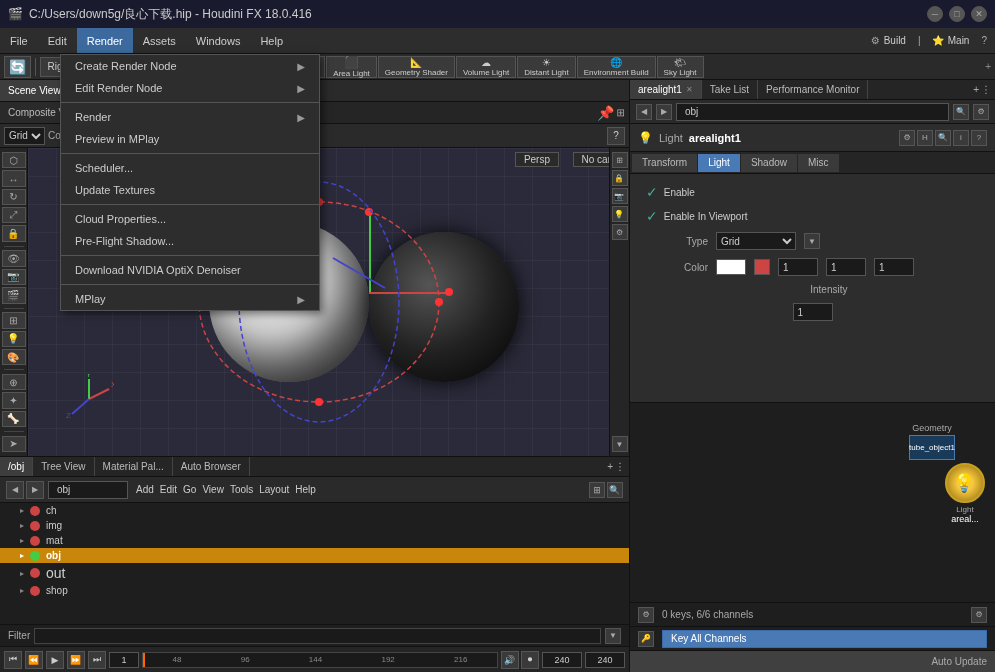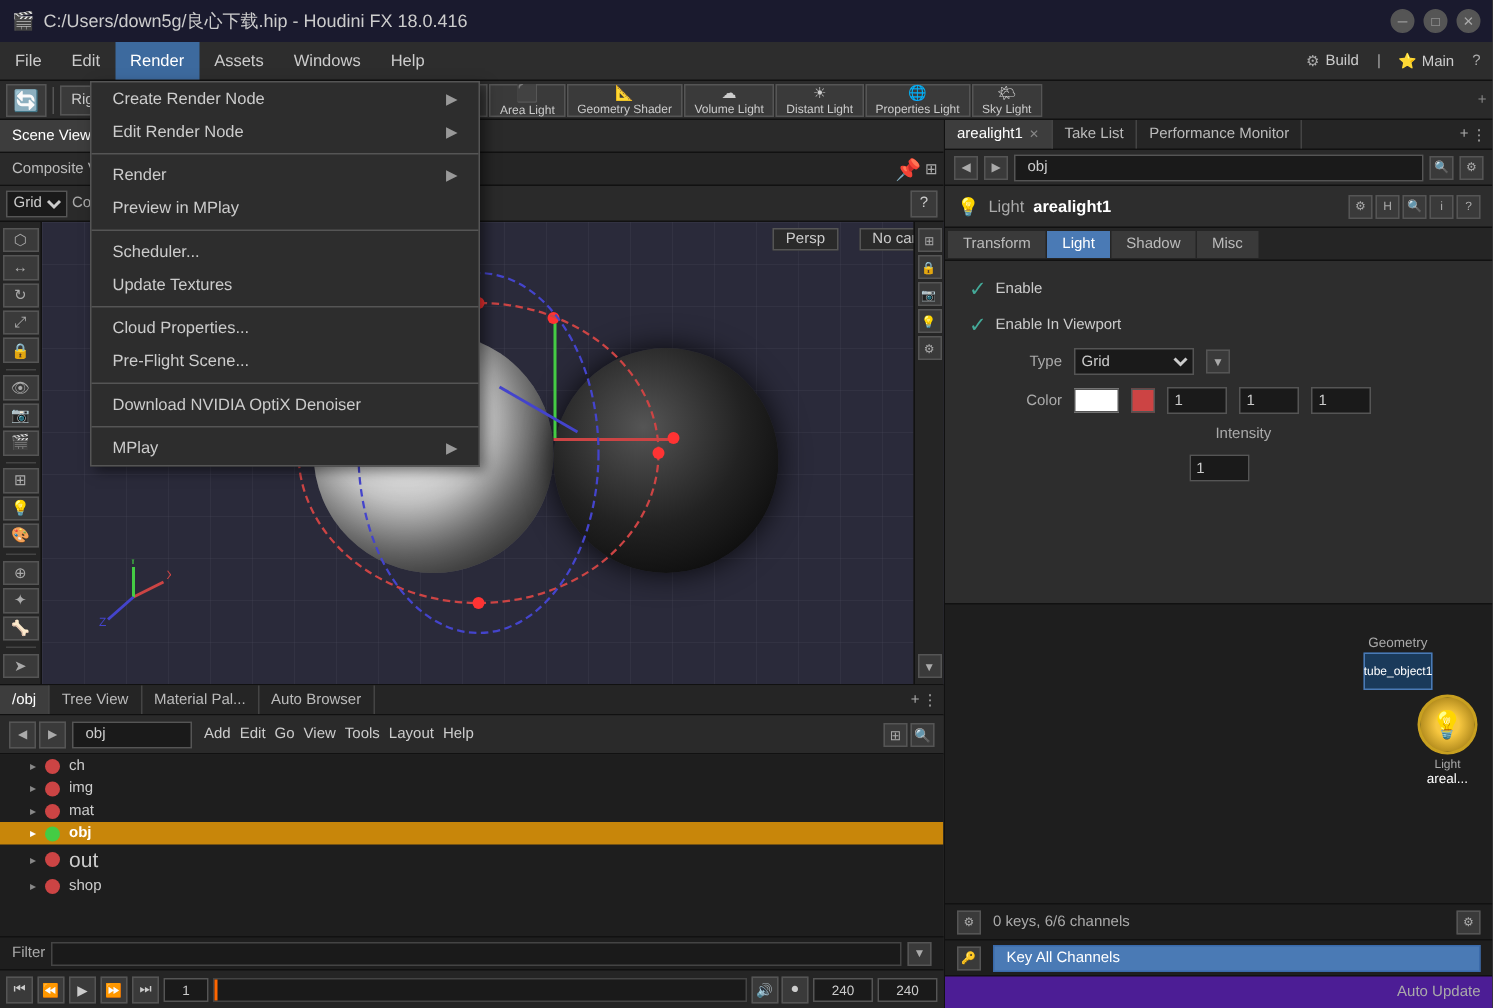--- a/index.html
+++ b/index.html
@@ -88,21 +88,21 @@
     <span>Scheduler...</span>
   </div>
   <div class="dropdown-item">
     <span>Update Textures</span>
   </div>
   <div class="dropdown-separator"></div>
   <div class="dropdown-item">
     <span>Cloud Properties...</span>
   </div>
   <div class="dropdown-item">
-    <span>Pre-Flight Scene...</span>
+    <span>Pre-Flight Shadow...</span>
   </div>
   <div class="dropdown-separator"></div>
   <div class="dropdown-item">
     <span>Download NVIDIA OptiX Denoiser</span>
   </div>
   <div class="dropdown-separator"></div>
   <div class="dropdown-item">
     <span>MPlay</span>
     <span class="dropdown-arrow">▶</span>
   </div>
@@ -144,21 +144,21 @@
       <div style="display:flex;flex-direction:column;align-items:center;padding:1px 6px;cursor:pointer;background:#3a3a3a;border:1px solid #555;height:22px;justify-content:center;font-size:9px;color:#ccc;">
         <span style="font-size:10px;">☁</span>
         <span style="font-size:8px;">Volume Light</span>
       </div>
       <div style="display:flex;flex-direction:column;align-items:center;padding:1px 6px;cursor:pointer;background:#3a3a3a;border:1px solid #555;height:22px;justify-content:center;font-size:9px;color:#ccc;">
         <span style="font-size:10px;">☀</span>
         <span style="font-size:8px;">Distant Light</span>
       </div>
       <div style="display:flex;flex-direction:column;align-items:center;padding:1px 6px;cursor:pointer;background:#3a3a3a;border:1px solid #555;height:22px;justify-content:center;font-size:9px;color:#ccc;">
         <span style="font-size:10px;">🌐</span>
-        <span style="font-size:8px;text-align:center;">Properties Light</span>
+        <span style="font-size:8px;text-align:center;">Environment Build</span>
       </div>
       <div style="display:flex;flex-direction:column;align-items:center;padding:1px 6px;cursor:pointer;background:#3a3a3a;border:1px solid #555;height:22px;justify-content:center;font-size:9px;color:#ccc;">
         <span style="font-size:10px;">🌤</span>
         <span style="font-size:8px;">Sky Light</span>
       </div>
     </div>
     <div style="margin-left:auto;display:flex;gap:2px;">
       <span style="font-size:10px;color:#888;cursor:pointer;">+</span>
     </div>
   </div>
@@ -371,20 +371,27 @@
       <div style="display:flex;align-items:center;background:#252525;height:26px;border-top:1px solid #111;padding:0 4px;gap:3px;">
         <div style="width:18px;height:18px;background:#3a3a3a;border:1px solid #555;display:flex;align-items:center;justify-content:center;cursor:pointer;font-size:9px;color:#ccc;">⏮</div>
         <div style="width:18px;height:18px;background:#3a3a3a;border:1px solid #555;display:flex;align-items:center;justify-content:center;cursor:pointer;font-size:9px;color:#ccc;">⏪</div>
         <div style="width:18px;height:18px;background:#3a3a3a;border:1px solid #555;display:flex;align-items:center;justify-content:center;cursor:pointer;font-size:9px;color:#ccc;">▶</div>
         <div style="width:18px;height:18px;background:#3a3a3a;border:1px solid #555;display:flex;align-items:center;justify-content:center;cursor:pointer;font-size:9px;color:#ccc;">⏩</div>
         <div style="width:18px;height:18px;background:#3a3a3a;border:1px solid #555;display:flex;align-items:center;justify-content:center;cursor:pointer;font-size:9px;color:#ccc;">⏭</div>
         <div style="width:30px;background:#1a1a1a;border:1px solid #555;height:16px;display:flex;align-items:center;justify-content:center;font-size:9px;color:#ccc;">1</div>
         <div style="flex:1;background:#1a1a1a;border:1px solid #444;height:16px;position:relative;cursor:pointer;">
           <div style="position:absolute;left:0%;top:0;width:2px;height:100%;background:#ff6600;"></div>
 
+          <div style="position:absolute;top:0;left:0;right:0;display:flex;justify-content:space-around;align-items:center;height:100%;">
+            <span style="font-size:8px;color:#888;">48</span>
+            <span style="font-size:8px;color:#888;">96</span>
+            <span style="font-size:8px;color:#888;">144</span>
+            <span style="font-size:8px;color:#888;">192</span>
+            <span style="font-size:8px;color:#888;">216</span>
+          </div>
         </div>
         <div style="display:flex;align-items:center;gap:2px;">
           <div style="width:18px;height:18px;background:#3a3a3a;border:1px solid #555;display:flex;align-items:center;justify-content:center;cursor:pointer;font-size:9px;color:#ccc;">🔊</div>
           <div style="width:18px;height:18px;background:#3a3a3a;border:1px solid #555;display:flex;align-items:center;justify-content:center;cursor:pointer;font-size:9px;color:#ccc;">⏺</div>
         </div>
         <div style="width:40px;background:#1a1a1a;border:1px solid #555;height:16px;display:flex;align-items:center;justify-content:center;font-size:9px;color:#ccc;">240</div>
         <div style="width:40px;background:#1a1a1a;border:1px solid #555;height:16px;display:flex;align-items:center;justify-content:center;font-size:9px;color:#ccc;">240</div>
       </div>
 
     </div>
@@ -495,20 +502,20 @@
         <div style="width:16px;height:16px;background:#3a3a3a;border:1px solid #555;display:flex;align-items:center;justify-content:center;cursor:pointer;font-size:8px;color:#aaa;">⚙</div>
         <span style="font-size:10px;color:#aaa;flex:1;">0 keys, 6/6 channels</span>
         <div style="width:16px;height:16px;background:#3a3a3a;border:1px solid #555;display:flex;align-items:center;justify-content:center;cursor:pointer;font-size:8px;color:#aaa;">⚙</div>
       </div>
 
       <div style="display:flex;align-items:center;background:#1e1e1e;height:24px;padding:0 8px;gap:8px;border-top:1px solid #111;">
         <div style="width:16px;height:16px;background:#3a3a3a;border:1px solid #555;display:flex;align-items:center;justify-content:center;cursor:pointer;font-size:8px;color:#aaa;">🔑</div>
         <div style="flex:1;background:#4a7ab5;border:1px solid #3a6aaa;padding:0 8px;height:18px;display:flex;align-items:center;cursor:pointer;font-size:10px;color:#fff;">Key All Channels</div>
       </div>
 
-      <div style="display:flex;align-items:center;background:#4c1d95;height:22px;padding:0 8px;border-top:1px solid #111;">
+      <div style="display:flex;align-items:center;background:#404040;height:22px;padding:0 8px;border-top:1px solid #111;">
         <span style="font-size:10px;color:#aaa;margin-left:auto;">Auto Update</span>
       </div>
 
     </div>
   </div>
 
 </div>
 
 </body></html>

